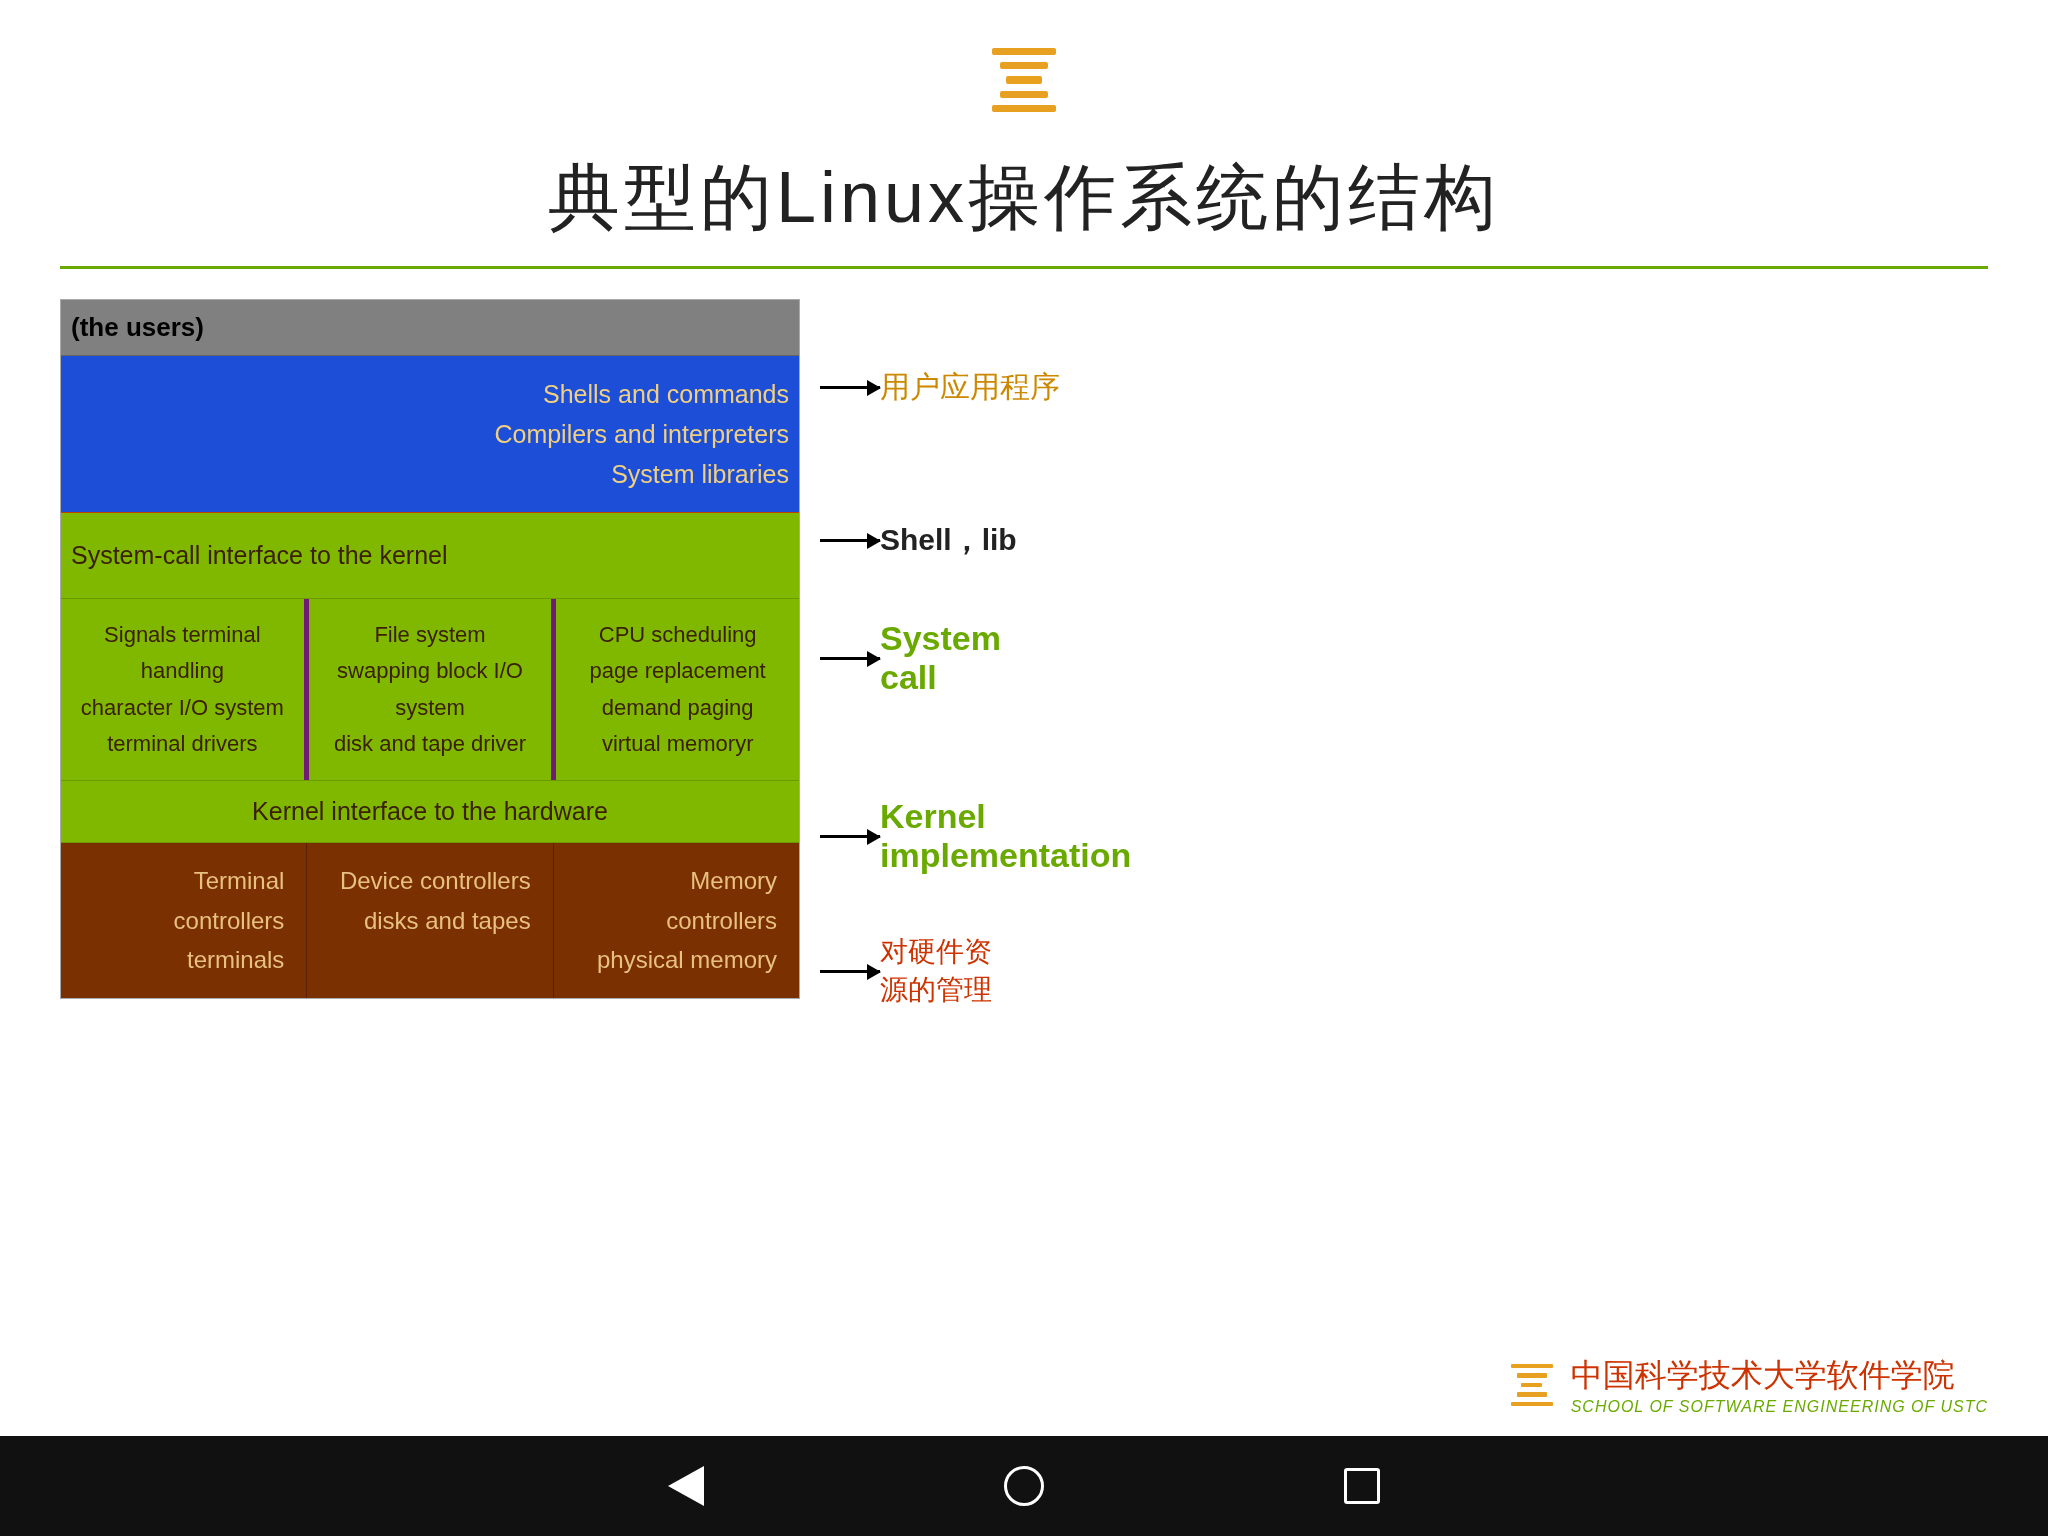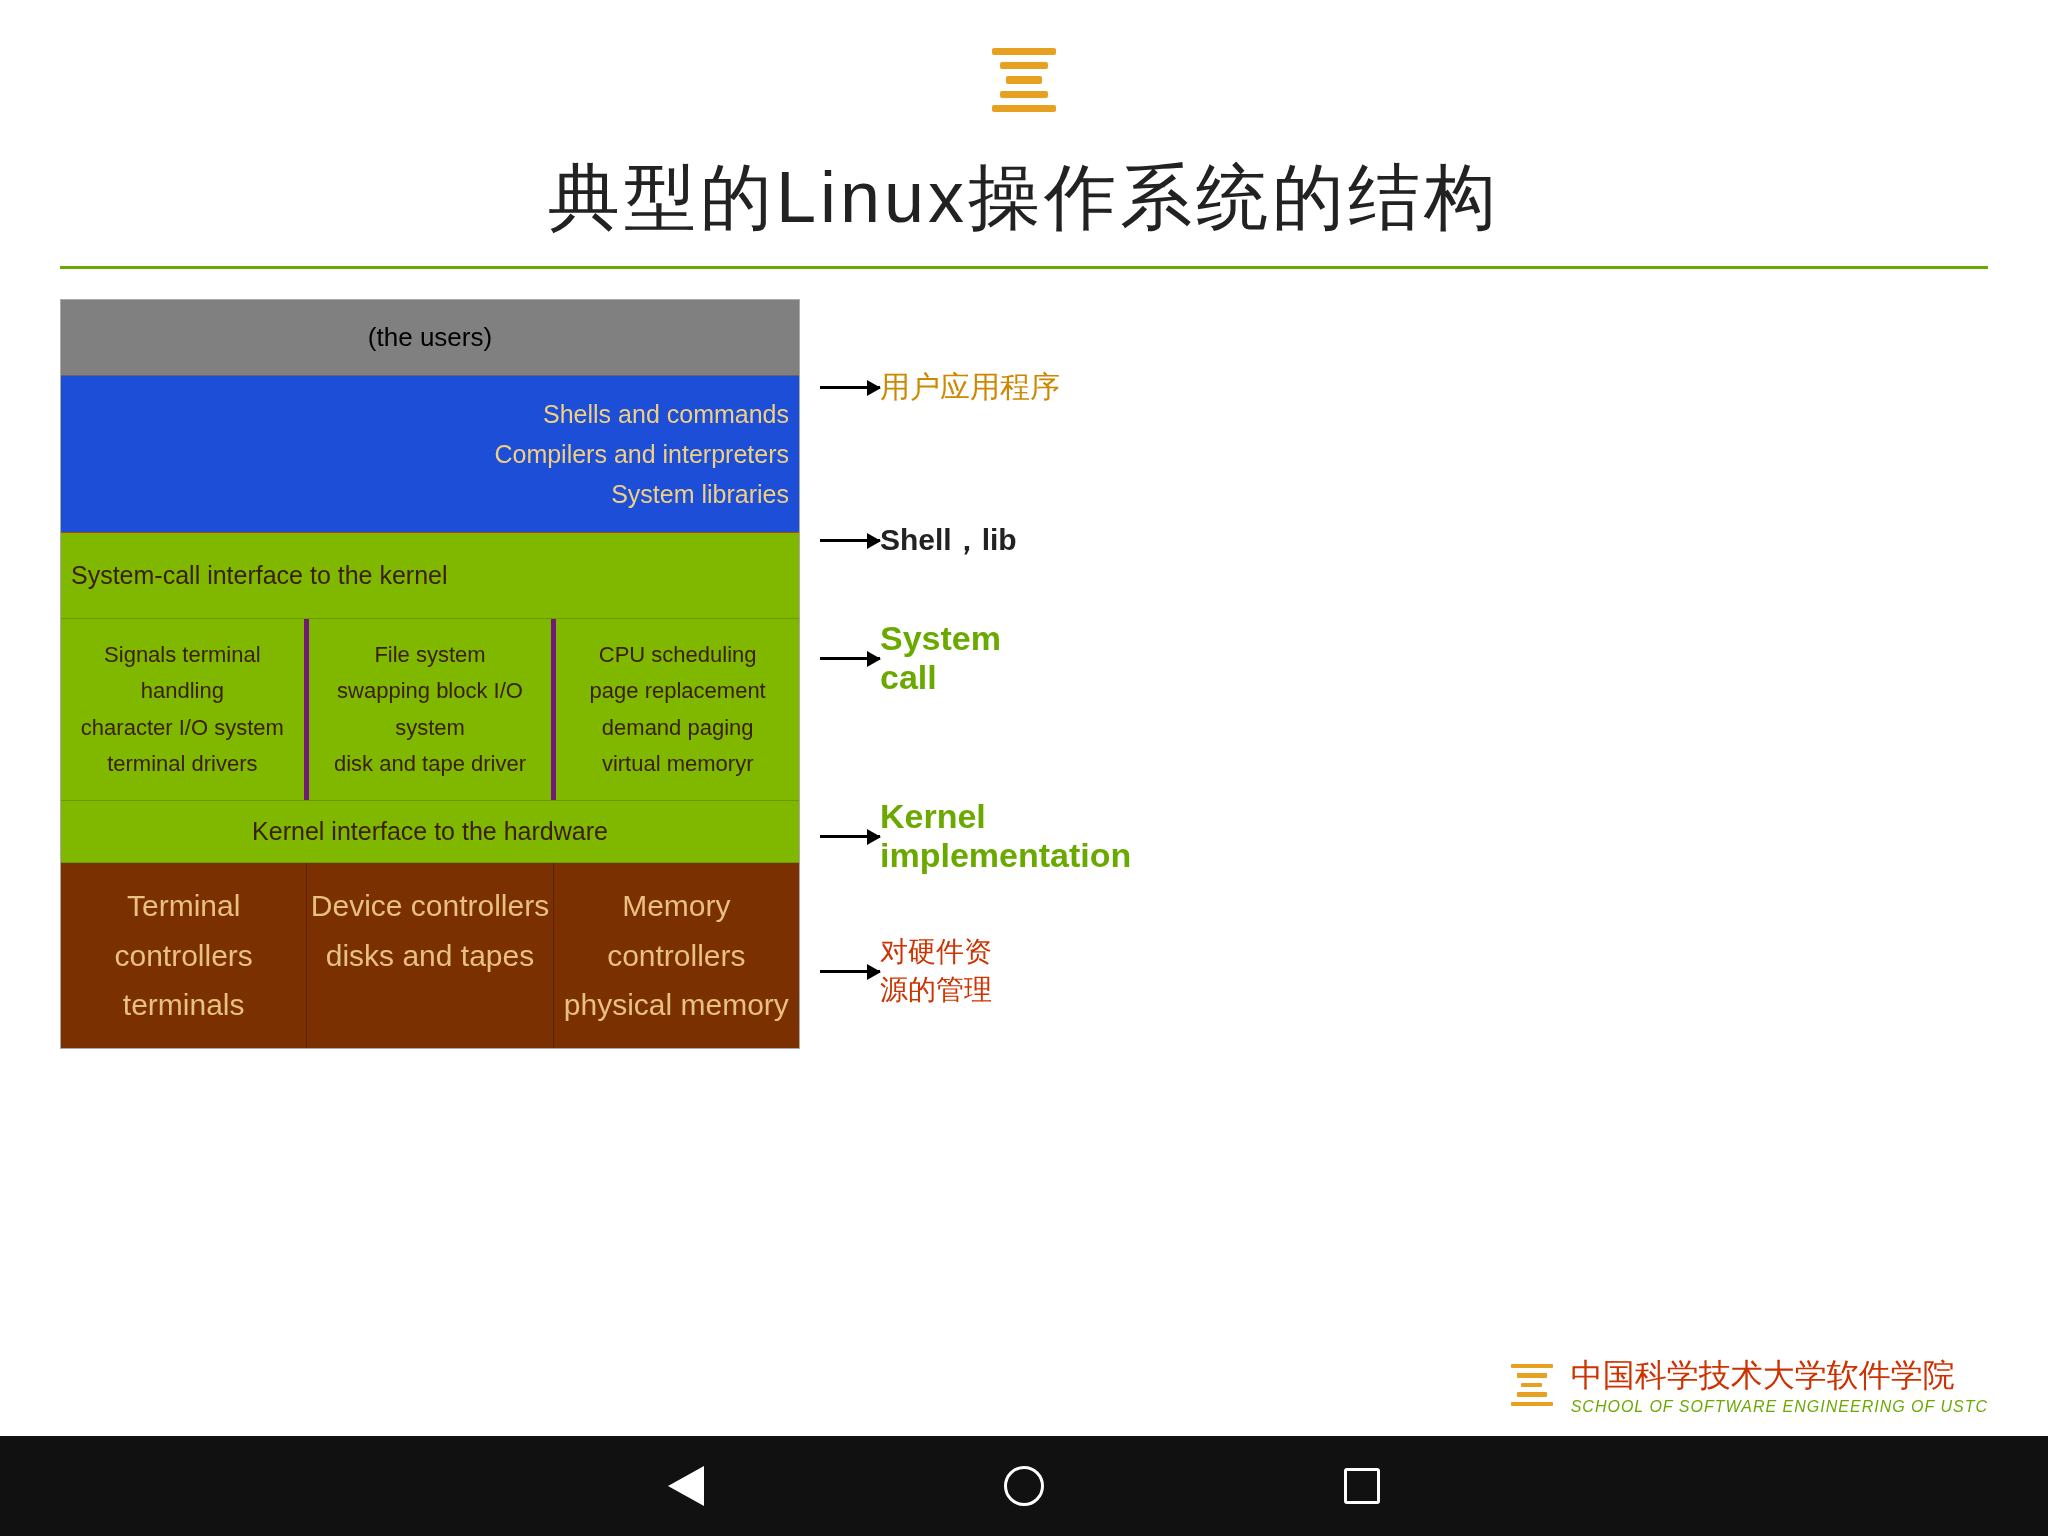--- a/index.html
+++ b/index.html
@@ -80,24 +80,24 @@
       flex-shrink: 0;
       display: flex;
       flex-direction: column;
       border: 1px solid #aaa;
     }
 
     
     .layer-users {
       background: #808080;
       color: #000;
-      text-align: center;
-      padding: 22px 10px;
+      padding: 12px 10px;
       font-size: 26px;
       border-bottom: 1px solid #666;
+      font-weight: bold;
     }
 
     
     .layer-orange {
       background: #1d4ed8;
       color: #f0d080;
       text-align: right;
       padding: 18px 10px;
       font-size: 25px;
       line-height: 1.6;
@@ -145,23 +145,23 @@
 
     
     .layer-controllers {
       background: #7a3000;
       display: flex;
       flex-direction: row;
     }
 
     .ctrl-col {
       flex: 1;
-      text-align: center;
-      padding: 18px 0;
-      font-size: 30px;
+      text-align: right;
+      padding: 18px 22px;
+      font-size: 24px;
       color: #e8c080;
       line-height: 1.65;
       border-right: 1px solid #5a2000;
     }
     .ctrl-col:last-child { border-right: none; }
 
     
     .annotations {
       flex: 1;
       display: flex;

